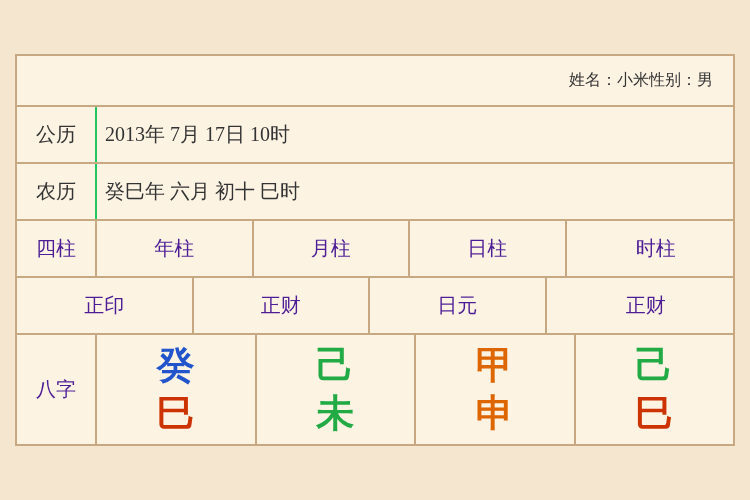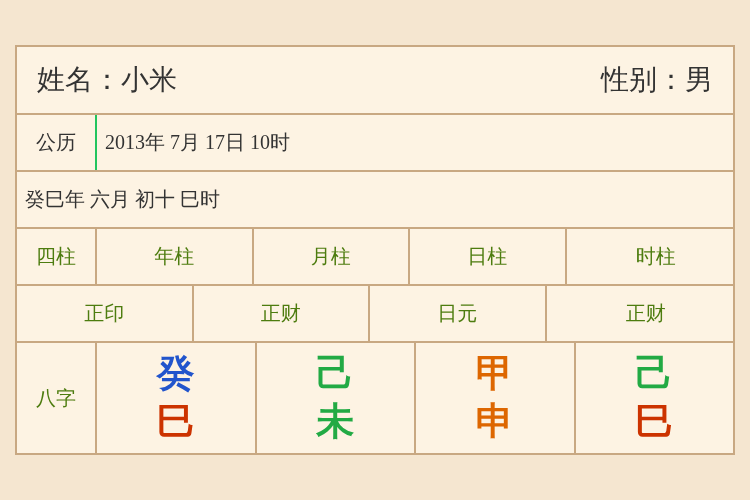--- a/index.html
+++ b/index.html
@@ -12,25 +12,25 @@
       align-items: center;
       justify-content: center;
     }
     .container {
       width: 720px;
       background: #fdf3e3;
       border: 2px solid #c8a882;
     }
     .header-row {
       display: flex;
-      justify-content: space-between;
+      justify-content: flex-end;
       align-items: center;
       padding: 14px 20px;
       border-bottom: 2px solid #c8a882;
-      font-size: 28px;
+      font-size: 16px;
       color: #333;
     }
     .info-row {
       display: flex;
       border-bottom: 2px solid #c8a882;
     }
     .info-row .label-cell {
       width: 80px;
       min-width: 80px;
       display: flex;
@@ -57,21 +57,21 @@
       border-bottom: none;
       justify-content: flex-end;
     }
     .table-cell {
       flex: 1;
       display: flex;
       align-items: center;
       justify-content: center;
       padding: 14px 8px;
       font-size: 20px;
-      color: #4d7c0f;
+      color: #4c1d95;
       border-right: 2px solid #c8a882;
       text-align: center;
     }
     .table-cell:last-child {
       border-right: none;
       padding-left: 20px;
     }
     .table-cell.row-label {
       width: 80px;
       min-width: 80px;
@@ -109,20 +109,21 @@
     <span>姓名：小米</span>
     <span>性别：男</span>
   </div>
 
   <div class="info-row">
     <div class="label-cell">公历</div>
     <div class="value-cell">2013年 7月 17日 10时</div>
   </div>
 
   <div class="info-row">
+    <div class="label-cell">农历</div>
     <div class="value-cell">癸巳年 六月 初十 巳时</div>
   </div>
 
   <div class="table-row">
     <div class="table-cell row-label">四柱</div>
     <div class="table-cell">年柱</div>
     <div class="table-cell">月柱</div>
     <div class="table-cell">日柱</div>
     <div class="table-cell">时柱</div>
   </div>

